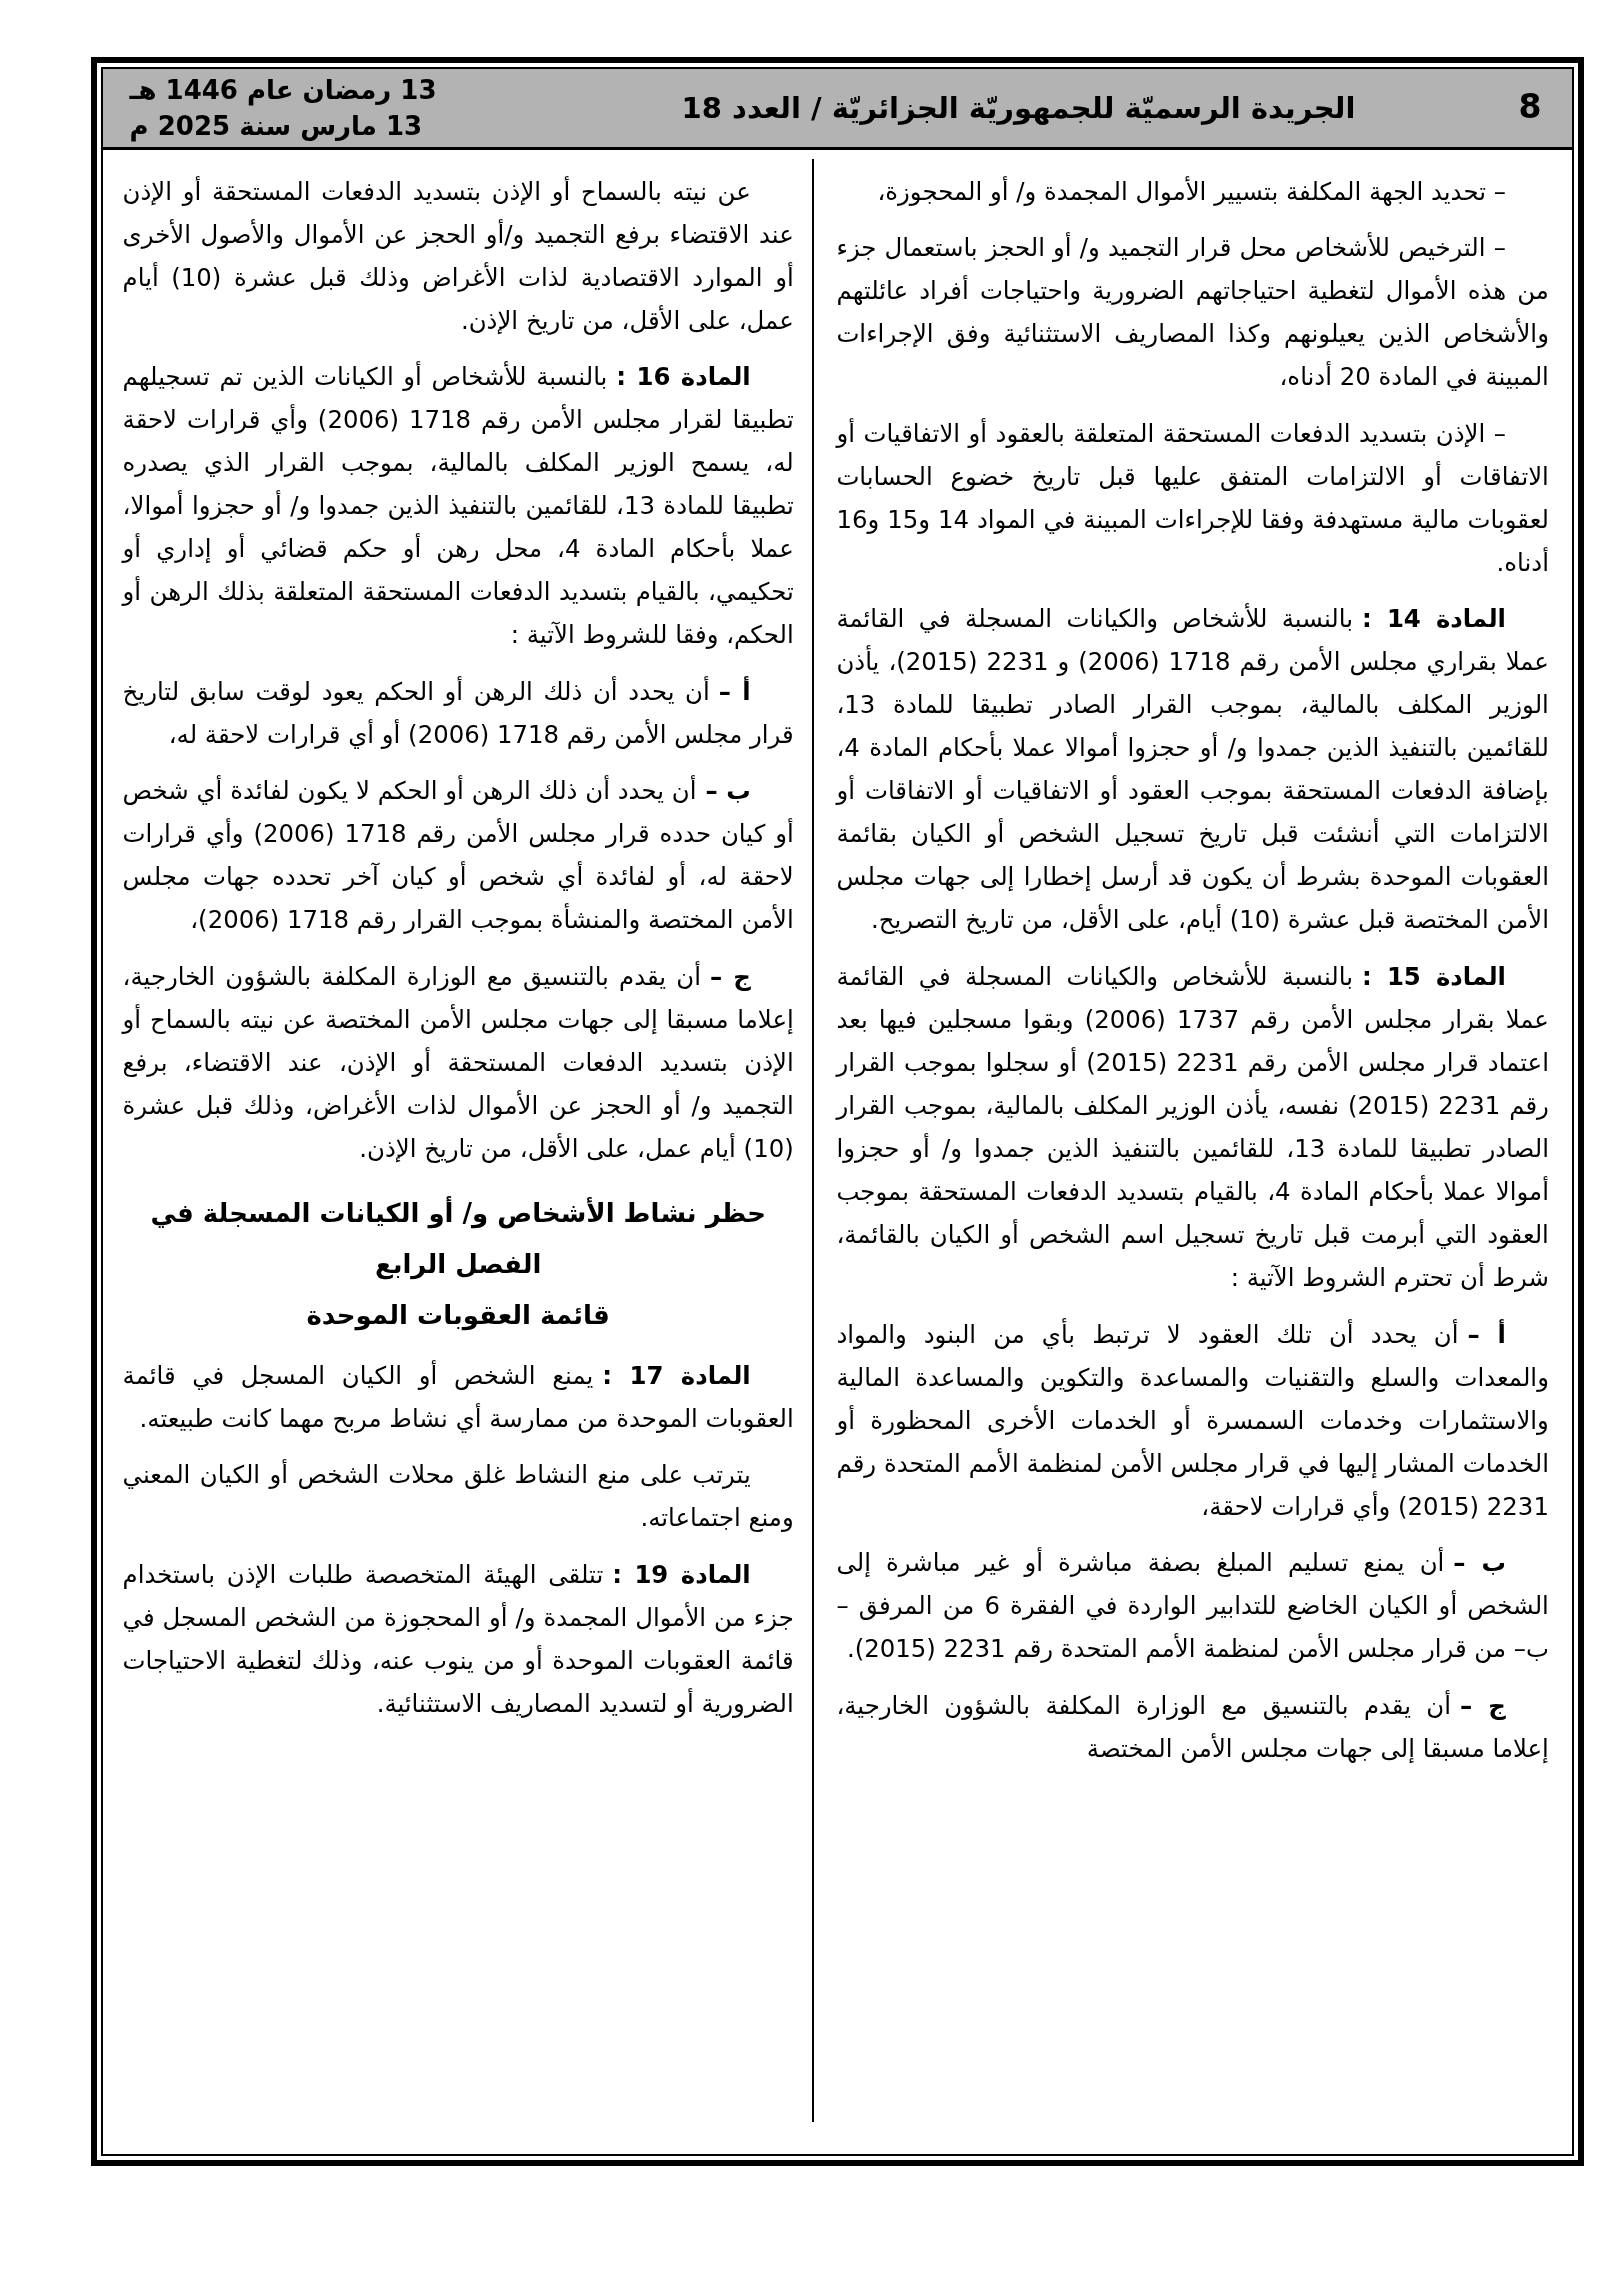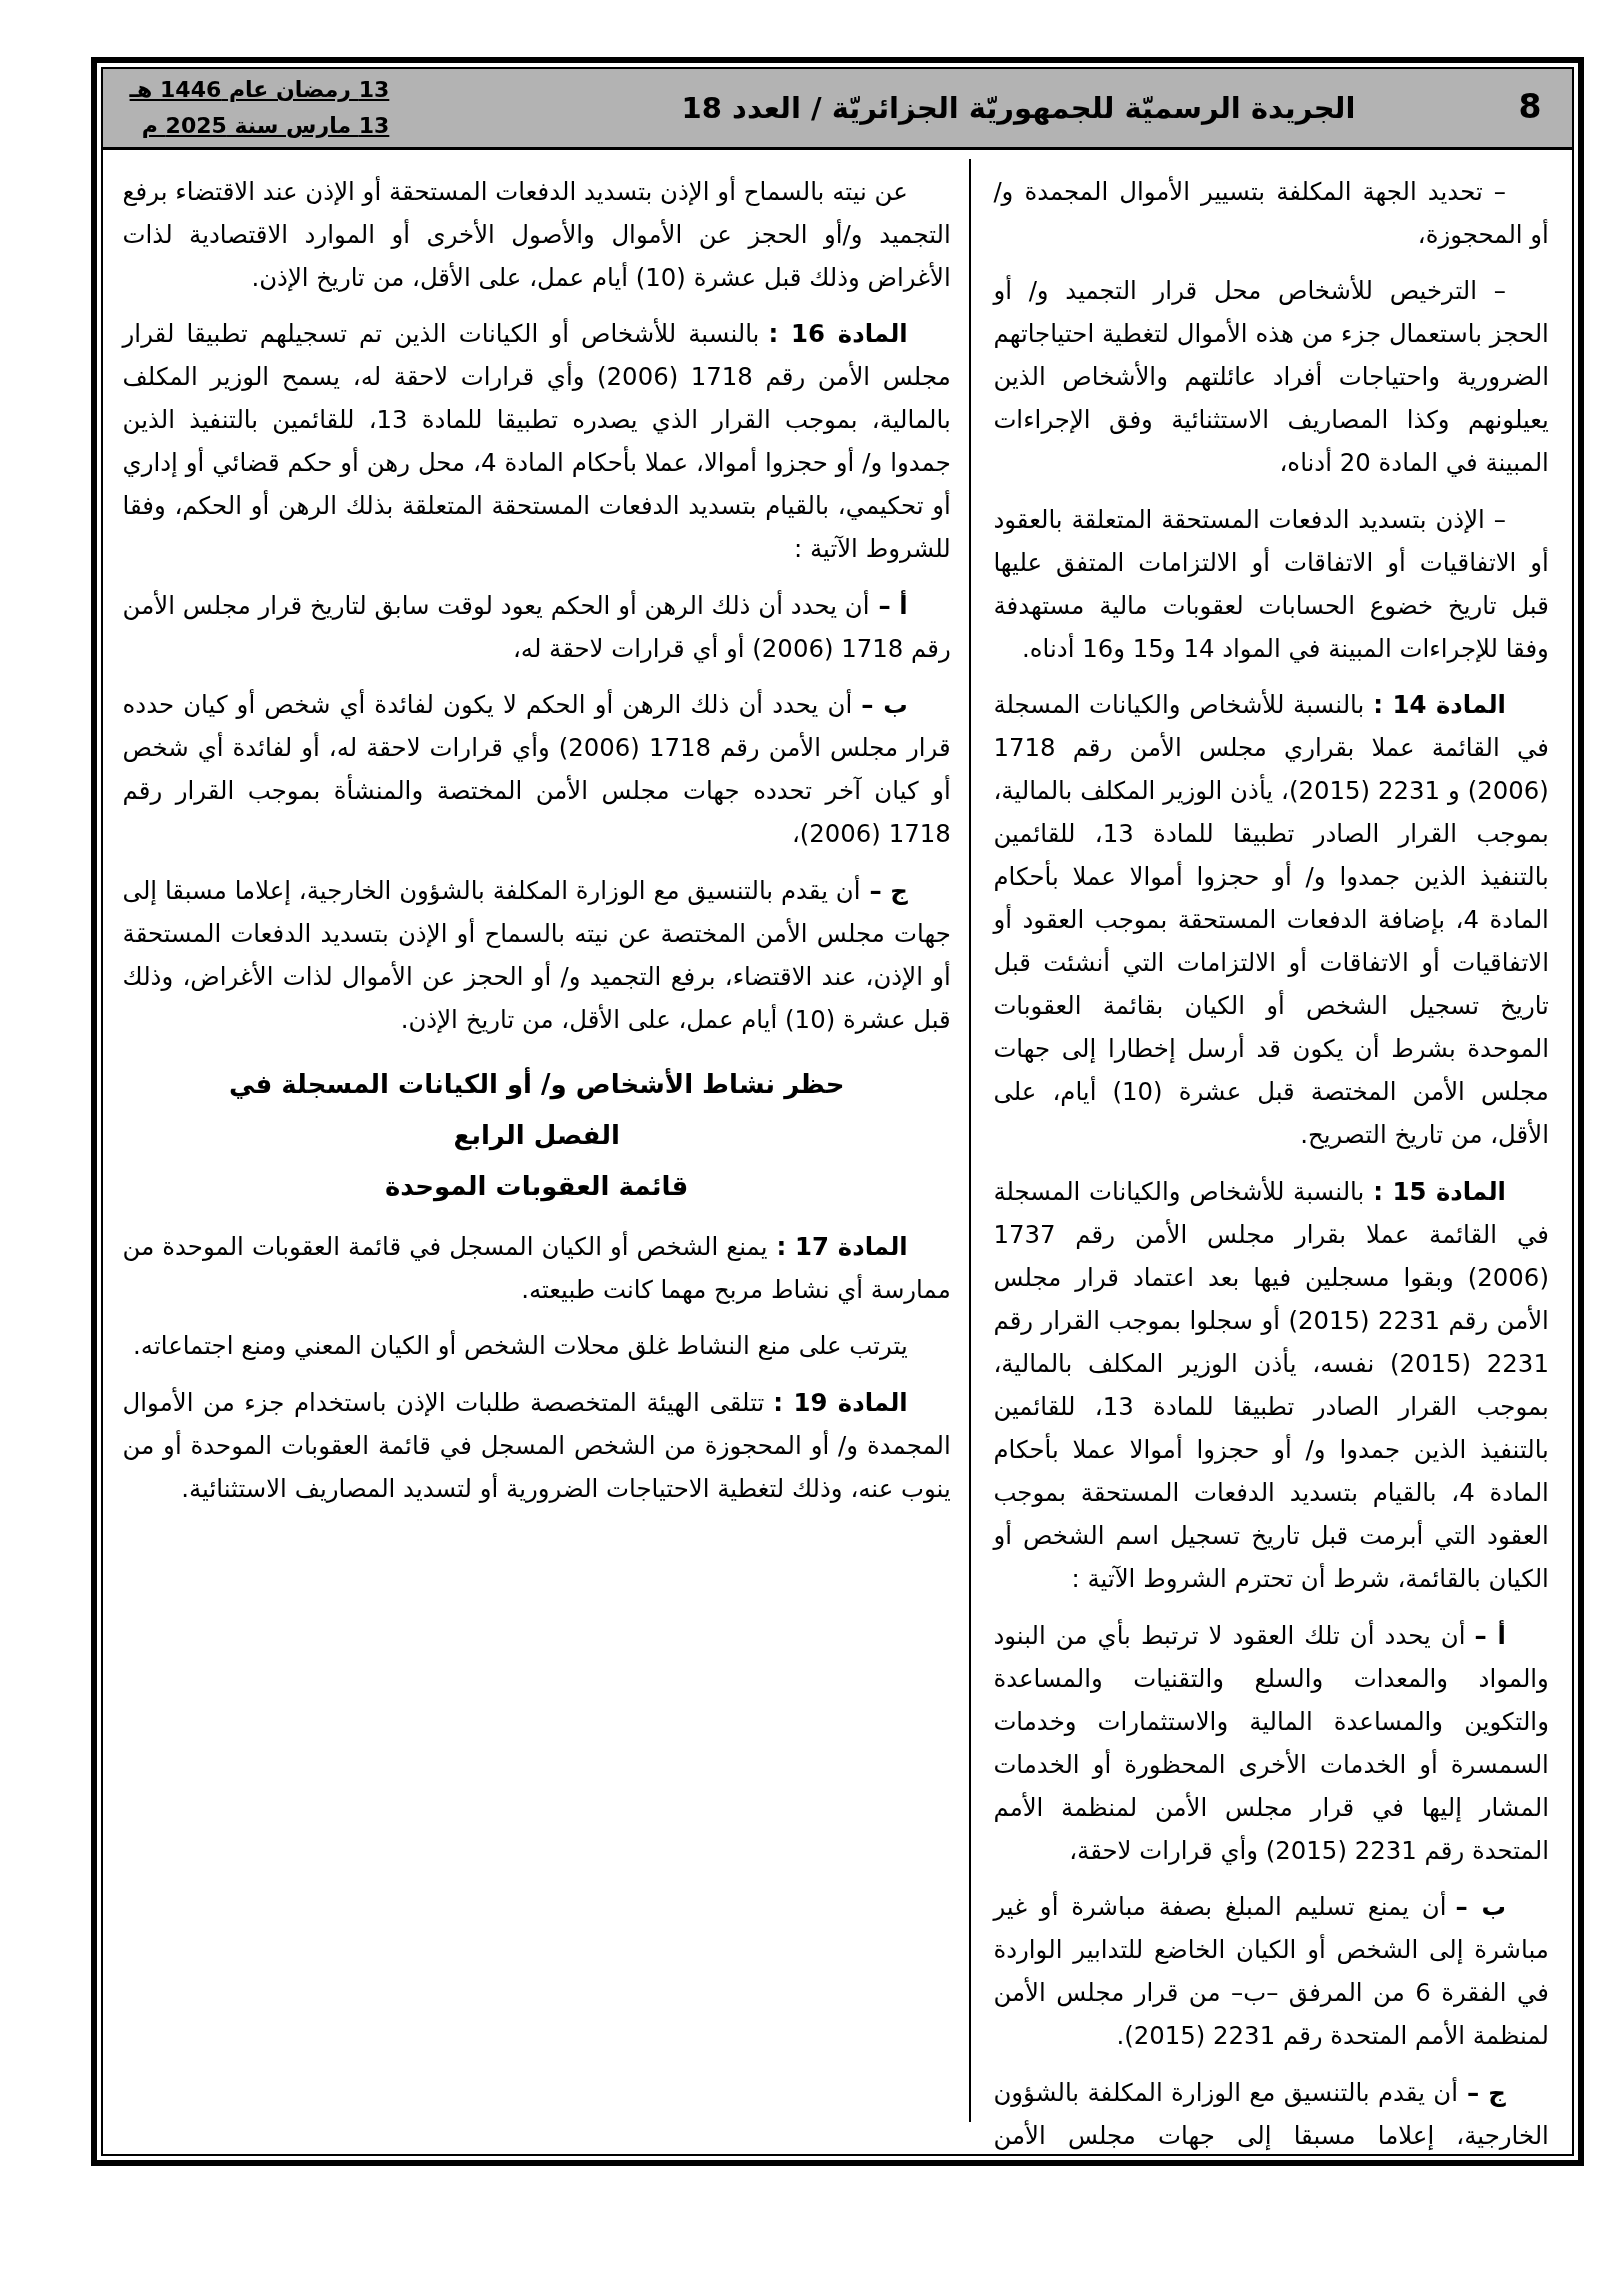--- a/index.html
+++ b/index.html
@@ -35,26 +35,25 @@
     position: absolute;
     top: 0; left: 0; right: 0;
     height: 81px;
     background: var(--header-bar);
     border-bottom: 3.6px solid var(--border);
     box-sizing: border-box;
   }
   .dates {
     position: absolute;
     left: 27px; top: 3.6px;
-    text-align: right;
+    text-align: left;
     font-weight: bold;
-    font-size: 22px;
+    font-size: 26px;
     line-height: 36px;
     white-space: nowrap;
-    text-decoration: underline;
   }
   .gazette-title {
     position: absolute;
     left: 217px; right: 217px; top: 22px;
     text-align: right;
     font-weight: bold;
     font-size: 29px;
     white-space: nowrap;
   }
   .page-num {
@@ -68,21 +67,21 @@
     top: 81px; bottom: 0; left: 0; right: 0;
     display: flex;
     flex-direction: row; 
     overflow: hidden;
   }
   .col {
     box-sizing: border-box;
     overflow: hidden;
   }
   .col-right {
-    width: 601px;
+    width: 758px;
     padding: 20px 23.5px 0 22px;
   }
   .col-left {
     flex: 1;
     padding: 20px 18px 16px 20px;
   }
   .divider {
     width: 2.7px;
     background: var(--border);
     margin-top: 9px;

